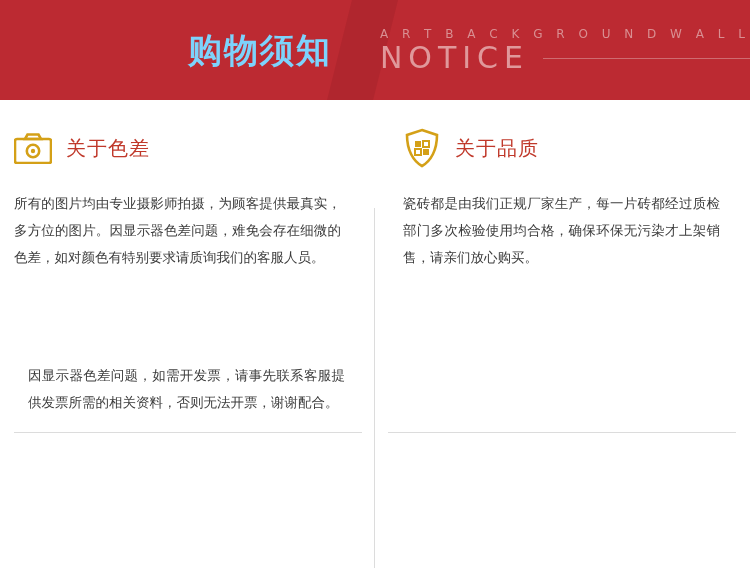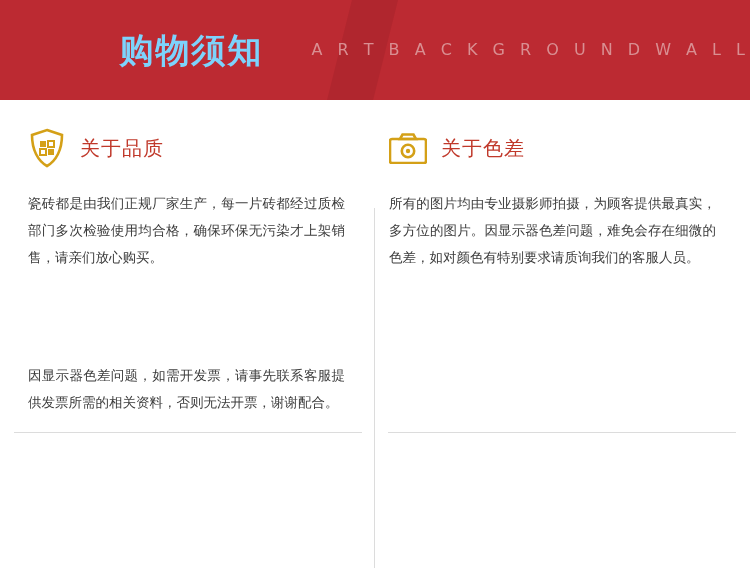--- a/index.html
+++ b/index.html
@@ -48,21 +48,21 @@
     flex: 1;
     position: relative;
     display: flex;
     flex-direction: column;
     justify-content: center;
     padding-left: 24px;
     box-sizing: border-box;
   }
   .header-sub {
     color: #d98f92;
-    font-size: 16px;
+    font-size: 12px;
     letter-spacing: 5px;
     margin-bottom: 2px;
     white-space: nowrap;
   }
   .header-en-row {
     display: flex;
     align-items: center;
   }
   .header-en {
     color: #e0989b;
@@ -171,59 +171,63 @@
 
   <div class="header">
     <div class="header-divider"></div>
 
     <div class="header-left">
       <div class="header-title">购物须知</div>
     </div>
 
     <div class="header-right">
       <div class="header-sub">A R T   B A C K G R O U N D   W A L L</div>
+      <div class="header-en-row">
+        <div class="header-en">NOTICE</div>
+        <div class="header-rule"></div>
+      </div>
     </div>
   </div>
 
   <div class="grid">
 
     <div class="v-line"></div>
     <div class="h-line-left"></div>
     <div class="h-line-right"></div>
+
+    <div class="cell col-left">
+      <div class="cell-head">
+        <div class="cell-icon">
+          <svg width="38" height="32" viewBox="0 0 38 32">
+            <rect x="1" y="7" width="36" height="24" rx="2" ry="2" fill="none" stroke="#d4a017" stroke-width="2.6"></rect>
+            <path d="M11 7 L13.5 2.5 L24.5 2.5 L27 7 Z" fill="none" stroke="#d4a017" stroke-width="2.6"></path>
+            <circle cx="19" cy="19" r="6.2" fill="none" stroke="#d4a017" stroke-width="2.6"></circle>
+            <circle cx="19" cy="19" r="2.2" fill="#d4a017"></circle>
+          </svg>
+        </div>
+        <div class="cell-title">关于色差</div>
+      </div>
+      <div class="cell-body">所有的图片均由专业摄影师拍摄，为顾客提供最真实，多方位的图片。因显示器色差问题，难免会存在细微的色差，如对颜色有特别要求请质询我们的客服人员。</div>
+    </div>
 
     <div class="cell col-right">
       <div class="cell-head">
         <div class="cell-icon">
           <svg width="34" height="40" viewBox="0 0 34 40">
             <path d="M17 2 L32 7 C32 22 26 33 17 38 C8 33 2 22 2 7 Z" fill="none" stroke="#d4a017" stroke-width="2.6"></path>
             <rect x="10" y="13" width="6" height="6" fill="#d4a017"></rect>
             <rect x="18" y="13" width="6" height="6" fill="none" stroke="#d4a017" stroke-width="2"></rect>
             <rect x="10" y="21" width="6" height="6" fill="none" stroke="#d4a017" stroke-width="2"></rect>
             <rect x="18" y="21" width="6" height="6" fill="#d4a017"></rect>
           </svg>
         </div>
         <div class="cell-title">关于品质</div>
       </div>
       <div class="cell-body">瓷砖都是由我们正规厂家生产，每一片砖都经过质检部门多次检验使用均合格，确保环保无污染才上架销售，请亲们放心购买。</div>
     </div>
 
-    <div class="cell col-left">
-      <div class="cell-head">
-        <div class="cell-icon">
-          <svg width="38" height="32" viewBox="0 0 38 32">
-            <rect x="1" y="7" width="36" height="24" rx="2" ry="2" fill="none" stroke="#d4a017" stroke-width="2.6"></rect>
-            <path d="M11 7 L13.5 2.5 L24.5 2.5 L27 7 Z" fill="none" stroke="#d4a017" stroke-width="2.6"></path>
-            <circle cx="19" cy="19" r="6.2" fill="none" stroke="#d4a017" stroke-width="2.6"></circle>
-            <circle cx="19" cy="19" r="2.2" fill="#d4a017"></circle>
-          </svg>
-        </div>
-        <div class="cell-title">关于色差</div>
-      </div>
-      <div class="cell-body">所有的图片均由专业摄影师拍摄，为顾客提供最真实，多方位的图片。因显示器色差问题，难免会存在细微的色差，如对颜色有特别要求请质询我们的客服人员。</div>
-    </div>
-
 
     <div class="cell col-right">
       <div class="cell-body">因显示器色差问题，如需开发票，请事先联系客服提供发票所需的相关资料，否则无法开票，谢谢配合。</div>
     </div>
 
   </div>
 </div>
 
 </body></html>

